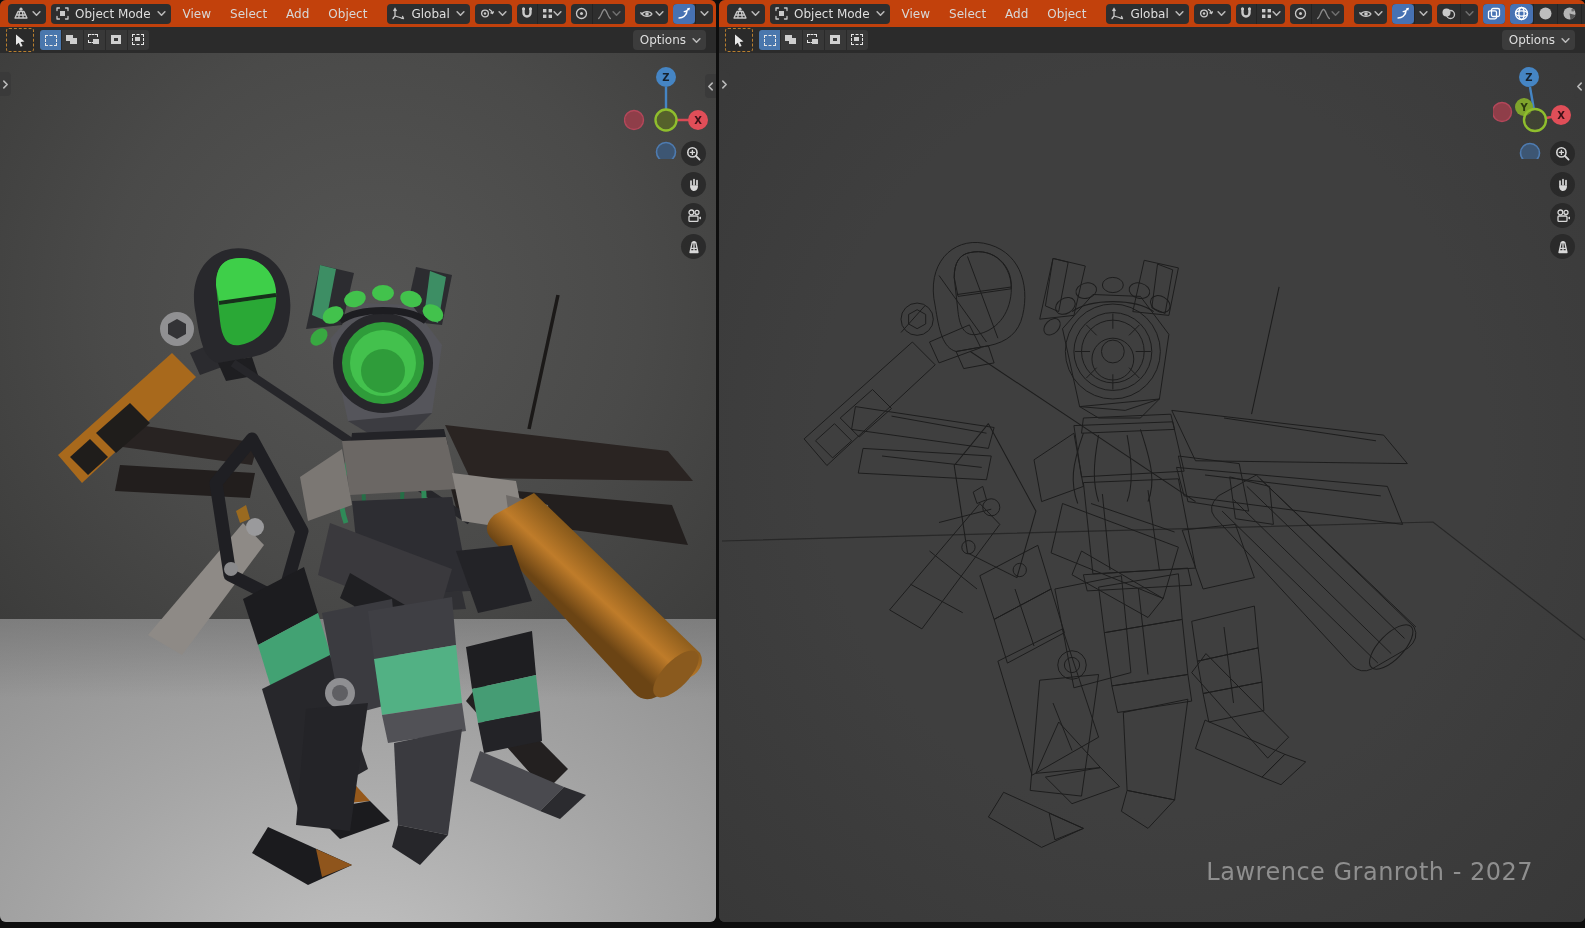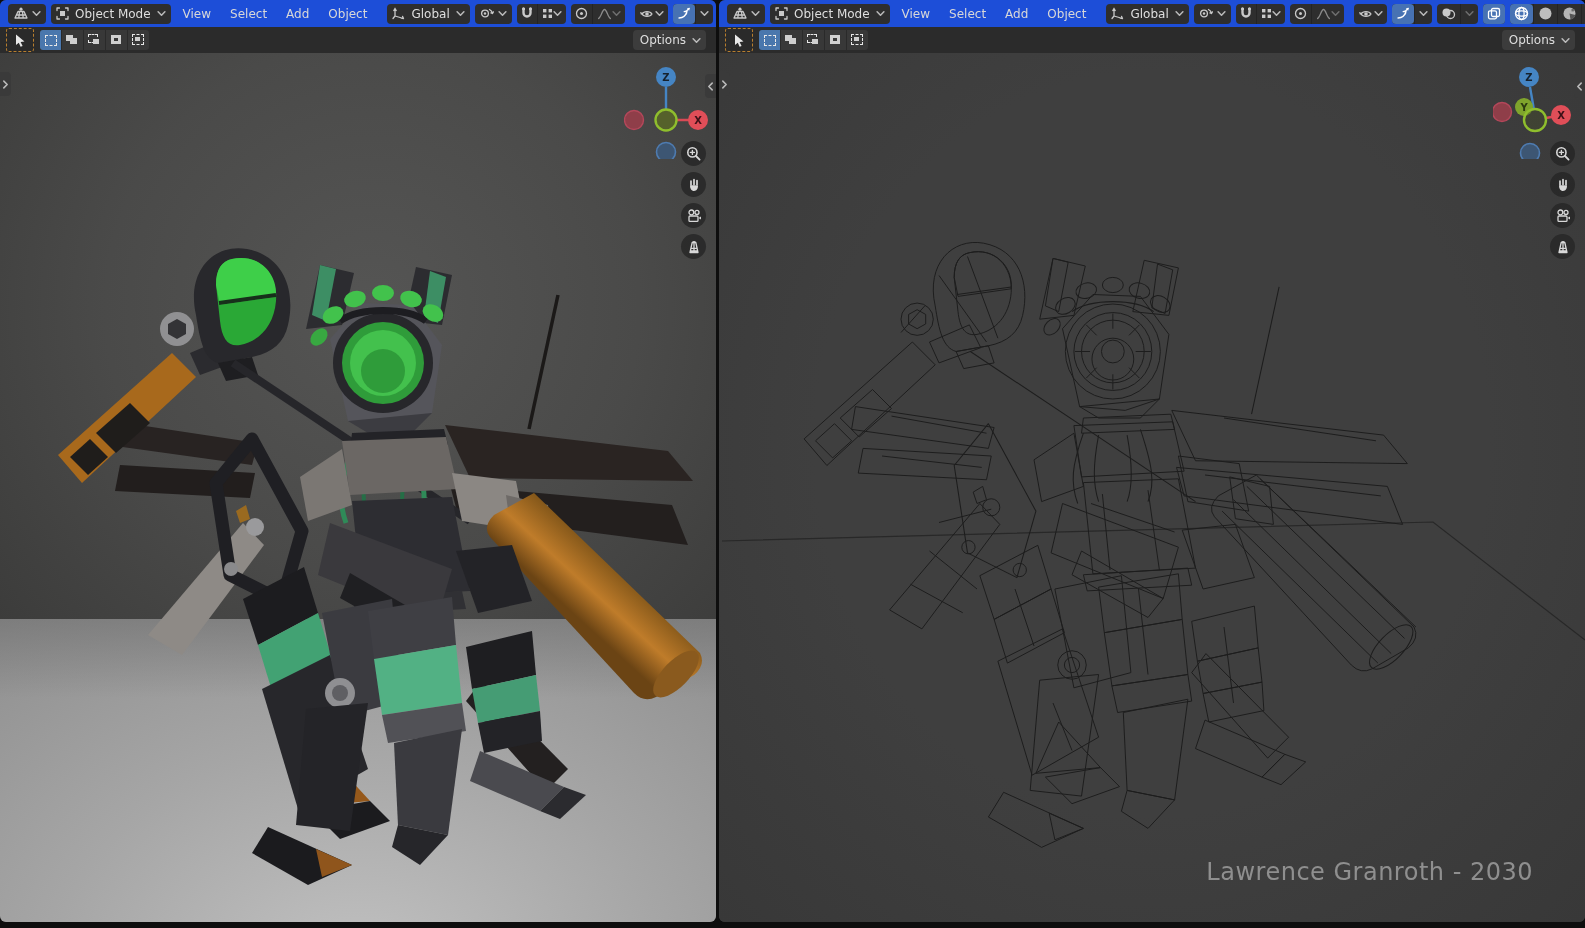--- a/index.html
+++ b/index.html
@@ -5,21 +5,21 @@
   html,body{margin:0;padding:0;}
   body{
     width:1585px;height:928px;background:#0e0e0e;position:relative;overflow:hidden;
     font-family:"DejaVu Sans", sans-serif; -webkit-font-smoothing:antialiased;
   }
   .area{position:absolute;top:0;height:922px;border-radius:6px;overflow:hidden;background:#3d3d3d;}
   #area-left{left:0;width:716px;}
   #area-right{left:719px;width:866px;}
 
   
-  .vp-header{height:27px;background:#1d4ed8;display:flex;align-items:center;padding:0 8px;gap:5px;position:relative;z-index:5;}
+  .vp-header{height:27px;background:#c2410c;display:flex;align-items:center;padding:0 8px;gap:5px;position:relative;z-index:5;}
   .vp-tools{height:26px;background:#2b2b2b;display:flex;align-items:center;padding:0 6px;gap:6px;position:relative;z-index:5;}
   .hbtn{display:flex;align-items:center;gap:4px;background:#2e2e2e;border-radius:4px;height:20px;padding:0 5px;color:#dedede;font-size:12px;white-space:nowrap;}
   .hbtn .lbl{padding:0 2px;}
   .menu-item{color:#d8d8d8;font-size:12px;padding:0 7px;line-height:20px;white-space:nowrap;}
   .grp{display:flex;align-items:center;background:#2e2e2e;border-radius:4px;height:20px;overflow:visible;}
   .grp .seg{display:flex;align-items:center;justify-content:center;height:20px;padding:0 4px;}
   .grp .seg + .seg{border-left:1px solid #242424;}
   .seg.on{background:#4772b3;border-radius:4px;}
   .chev{width:9px;height:7px;flex:0 0 auto;}
   .chev polyline{fill:none;stroke:#b9b9b9;stroke-width:1.4;stroke-linecap:round;stroke-linejoin:round;}
@@ -687,15 +687,15 @@
             <path style="fill:#d8d8d8" d="M15,7.4 L12.6,9 L15,10.6 Z"></path>
           </svg>
       </div>
       <div class="side-btn">
         <svg width="16" height="14" viewBox="0 0 16 14">
             <path class="ic-stroke" style="stroke:#d8d8d8" d="M4,12.5 L6.2,2.5 H9.8 L12,12.5 Z M6.2,2.5 C6.2,2.5 8,1 9.8,2.5 M5,8.3 H11 M4.4,11 H11.6 M8,2 V12.5"></path>
           </svg>
       </div>
     </div>
 
-    <div class="watermark">Lawrence Granroth - 2030</div>
+    <div class="watermark">Lawrence Granroth - 2027</div>
   </div>
 </div>
 
 </body></html>

